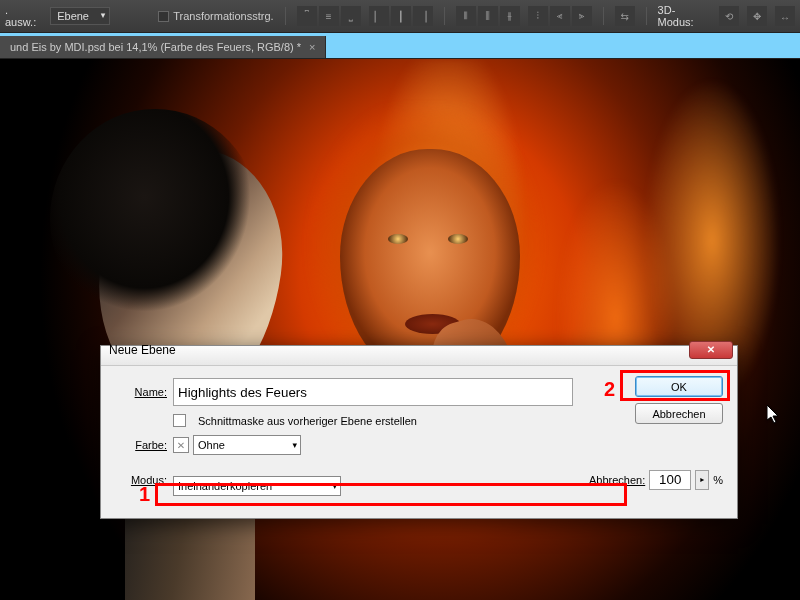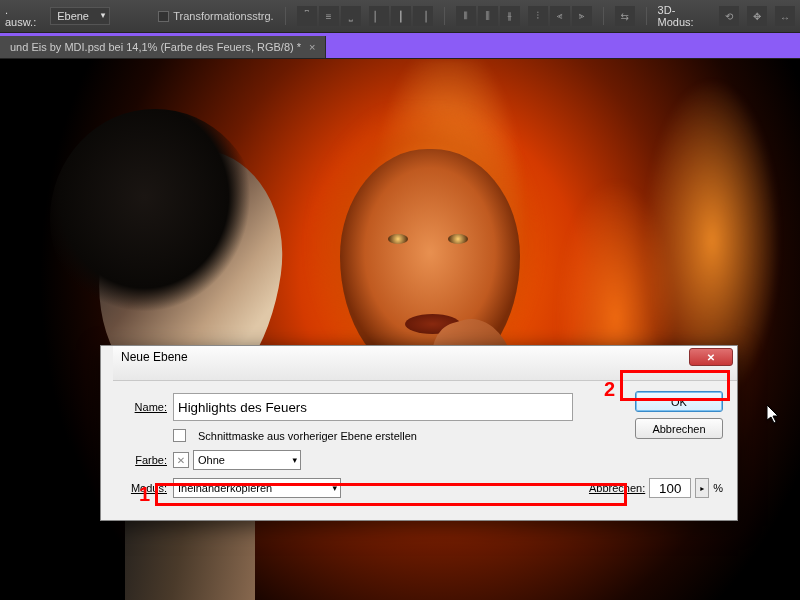--- a/index.html
+++ b/index.html
@@ -8,42 +8,42 @@
 .toolbar { height: 28px; background: linear-gradient(#4a4a4a, #3a3a3a); display: flex; align-items: center; padding: 16px 5px; gap: 8px; font-size: 11px; color: #ccc; border-bottom: 1px solid #222; }
 .toolbar .label { color: #ddd; }
 .toolbar .dropdown { background: #3a3a3a; border: 1px solid #555; padding: 2px 20px 2px 6px; color: #ddd; position: relative; min-width: 60px; }
 .toolbar .dropdown::after { content: "▾"; position: absolute; right: 4px; font-size: 9px; }
 .toolbar .checkbox { display: inline-flex; align-items: center; gap: 4px; margin-left: 40px; }
 .toolbar .checkbox .box { width: 11px; height: 11px; border: 1px solid #666; background: #333; }
 .toolbar .iconbtn { width: 20px; height: 20px; background: #3a3a3a; display: flex; align-items: center; justify-content: center; color: #999; font-size: 10px; }
 .toolbar .divider { width: 1px; height: 18px; background: #555; margin: 0 3px; }
 .toolbar .group { display: flex; gap: 2px; }
 
-.tabbar { height: 26px; background: #8b5cf6; border-bottom: 1px solid #222; display: flex; align-items: flex-end; padding-left: 0; }
+.tabbar { height: 26px; background: #7dd3fc; border-bottom: 1px solid #222; display: flex; align-items: flex-end; padding-left: 0; }
 .tab { background: #4a4a4a; color: #ccc; font-size: 11px; padding: 5px 10px; display: flex; align-items: center; gap: 8px; border-right: 1px solid #2a2a2a; }
 .tab .close { font-size: 11px; color: #aaa; }
 
 .canvas-area { position: relative; width: 100%; height: calc(100% - 54px); background: #000; overflow: hidden; }
 .image-mock { position: absolute; top: 0; left: 0; width: 800px; height: 546px; }
 .bg-fire { position: absolute; top: 0; left: 0; width: 100%; height: 100%; background: radial-gradient(ellipse 400px 450px at 55% 40%, #ff6a00 0%, #d43a00 35%, #6a1a00 60%, #1a0500 85%, #000 100%); }
 .flames1 { position: absolute; top: 0; right: 2%; width: 60%; height: 95%; background: radial-gradient(ellipse 120px 270px at 30% 30%, rgba(255,180,60,0.9), transparent 65%), radial-gradient(ellipse 100px 230px at 65% 50%, rgba(255,120,20,0.8), transparent 60%), radial-gradient(ellipse 110px 260px at 85% 35%, rgba(255,150,40,0.85), transparent 62%); filter: blur(3px); }
 .woman { position: absolute; top: 60px; left: 290px; width: 310px; height: 420px; }
 .woman .face { position: absolute; top: 30px; left: 50px; width: 180px; height: 230px; background: radial-gradient(ellipse 100px 130px at 50% 45%, #e89050, #c05a20 65%, #7a2d08 90%); border-radius: 50% 50% 48% 48% / 48% 48% 55% 55%; }
 .woman .hair { position: absolute; top: -10px; left: 0; width: 300px; height: 340px; background: radial-gradient(ellipse 150px 190px at 45% 40%, rgba(255,130,20,0.85), rgba(200,70,0,0.6) 55%, transparent 78%); filter: blur(5px); }
 .woman .eye1 { position: absolute; top: 115px; left: 98px; width: 20px; height: 10px; background: radial-gradient(circle, #ffd070, #3a1500); border-radius: 50%; }
 .woman .eye2 { position: absolute; top: 115px; left: 158px; width: 20px; height: 10px; background: radial-gradient(circle, #ffd070, #3a1500); border-radius: 50%; }
 .woman .lips { position: absolute; top: 195px; left: 115px; width: 55px; height: 20px; background: radial-gradient(ellipse, #8a2a10, #5a1505); border-radius: 50%; }
 .woman .hand { position: absolute; top: 200px; left: 145px; width: 80px; height: 110px; background: linear-gradient(135deg, #d07540, #8a3a10); border-radius: 40% 45% 35% 40%; transform: rotate(-15deg); }
 .man { position: absolute; top: 50px; left: 30px; width: 290px; height: 500px; }
 .man .head { position: absolute; top: 40px; left: 70px; width: 180px; height: 250px; background: linear-gradient(120deg, #2a2a2a 10%, #6a5040 40%, #c0a080 65%, #e0c8a8 80%); border-radius: 45% 50% 40% 50% / 50% 45% 55% 50%; transform: rotate(8deg); }
 .man .hair { position: absolute; top: 0; left: 20px; width: 210px; height: 220px; background: radial-gradient(ellipse 120px 130px at 45% 40%, #1a1512, #0a0806 70%, transparent 88%); border-radius: 50%; }
 .man .neck { position: absolute; top: 260px; left: 95px; width: 130px; height: 250px; background: linear-gradient(100deg, #1a1a1a, #4a3a2a 50%, #8a6a50); border-radius: 20% 40% 0 0; }
 
 .dialog { position: absolute; left: 100px; top: 345px; width: 638px; background: #f0f0f0; border: 1px solid #888; box-shadow: 0 5px 20px rgba(0,0,0,0.6); font-size: 11px; color: #000; }
-.titlebar { height: 35px; background: linear-gradient(#fcfcfc, #e8e8e8); display: flex; align-items: center; padding: 0 4px 12px 8px; border-bottom: 1px solid #c8c8c8; margin-left: 12px; }
+.titlebar { height: 20px; background: linear-gradient(#fcfcfc, #e8e8e8); display: flex; align-items: center; padding: 0 4px 12px 8px; border-bottom: 1px solid #c8c8c8; }
 .titlebar .title { flex: 1; font-size: 12px; }
 .titlebar .closebtn { width: 44px; height: 18px; background: linear-gradient(#e07070, #c83838); border: 1px solid #8a3030; border-radius: 3px; color: #fff; display: flex; align-items: center; justify-content: center; font-size: 10px; font-weight: bold; }
 
 .dialog-body { padding: 12px 14px 14px 14px; position: relative; }
 .row { display: flex; align-items: center; margin-bottom: 8px; }
 .row .lbl { width: 58px; text-align: right; padding-right: 6px; }
 .row .lbl.underline { text-decoration: underline; text-decoration-color: #000; }
 .text-input { border: 1px solid #a0a0a0; background: #fff; padding: 2px 4px; height: 28px; width: 400px; }
 .chk { display: inline-flex; align-items: center; gap: 12px; }
 .chk .box { width: 13px; height: 13px; border: 1px solid #888; background: #fff; position: relative; }
@@ -160,21 +160,21 @@
     <div class="row">
       <span class="lbl underline">Farbe:</span>
       <span class="color-swatch">✕</span>
       <span class="select" style="width:108px;">
         <span>Ohne</span>
       </span>
     </div>
 
     <div class="row modus-row">
       <span class="lbl underline">Modus:</span>
-      <span class="select" style="width:168px;">
+      <span class="select" style="width:168px;margin-top:13px;">
         <span>Ineinanderkopieren</span>
       </span>
       <span class="deck-group">
         <span class="underline" style="text-decoration:underline;">Abbrechen:</span>
         <input class="num-input" value="100" style="">
         <span class="spin">▸</span>
         <span>%</span>
       </span>
     </div>
 

